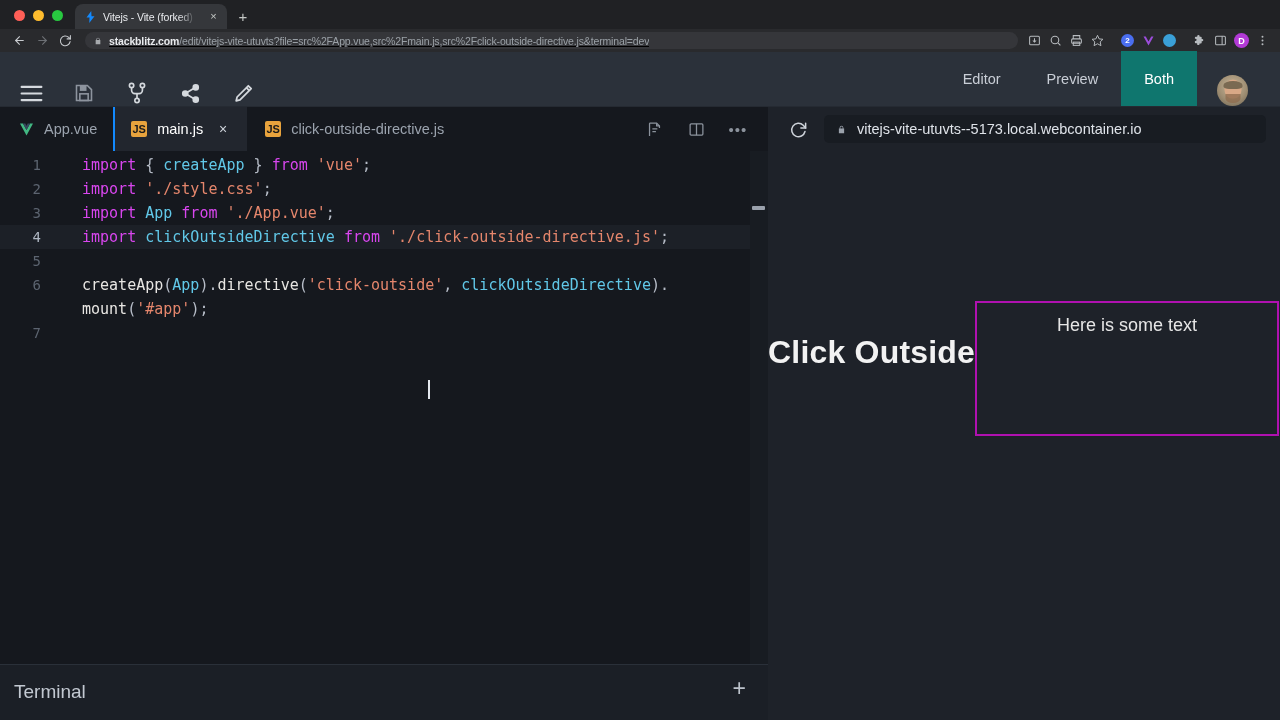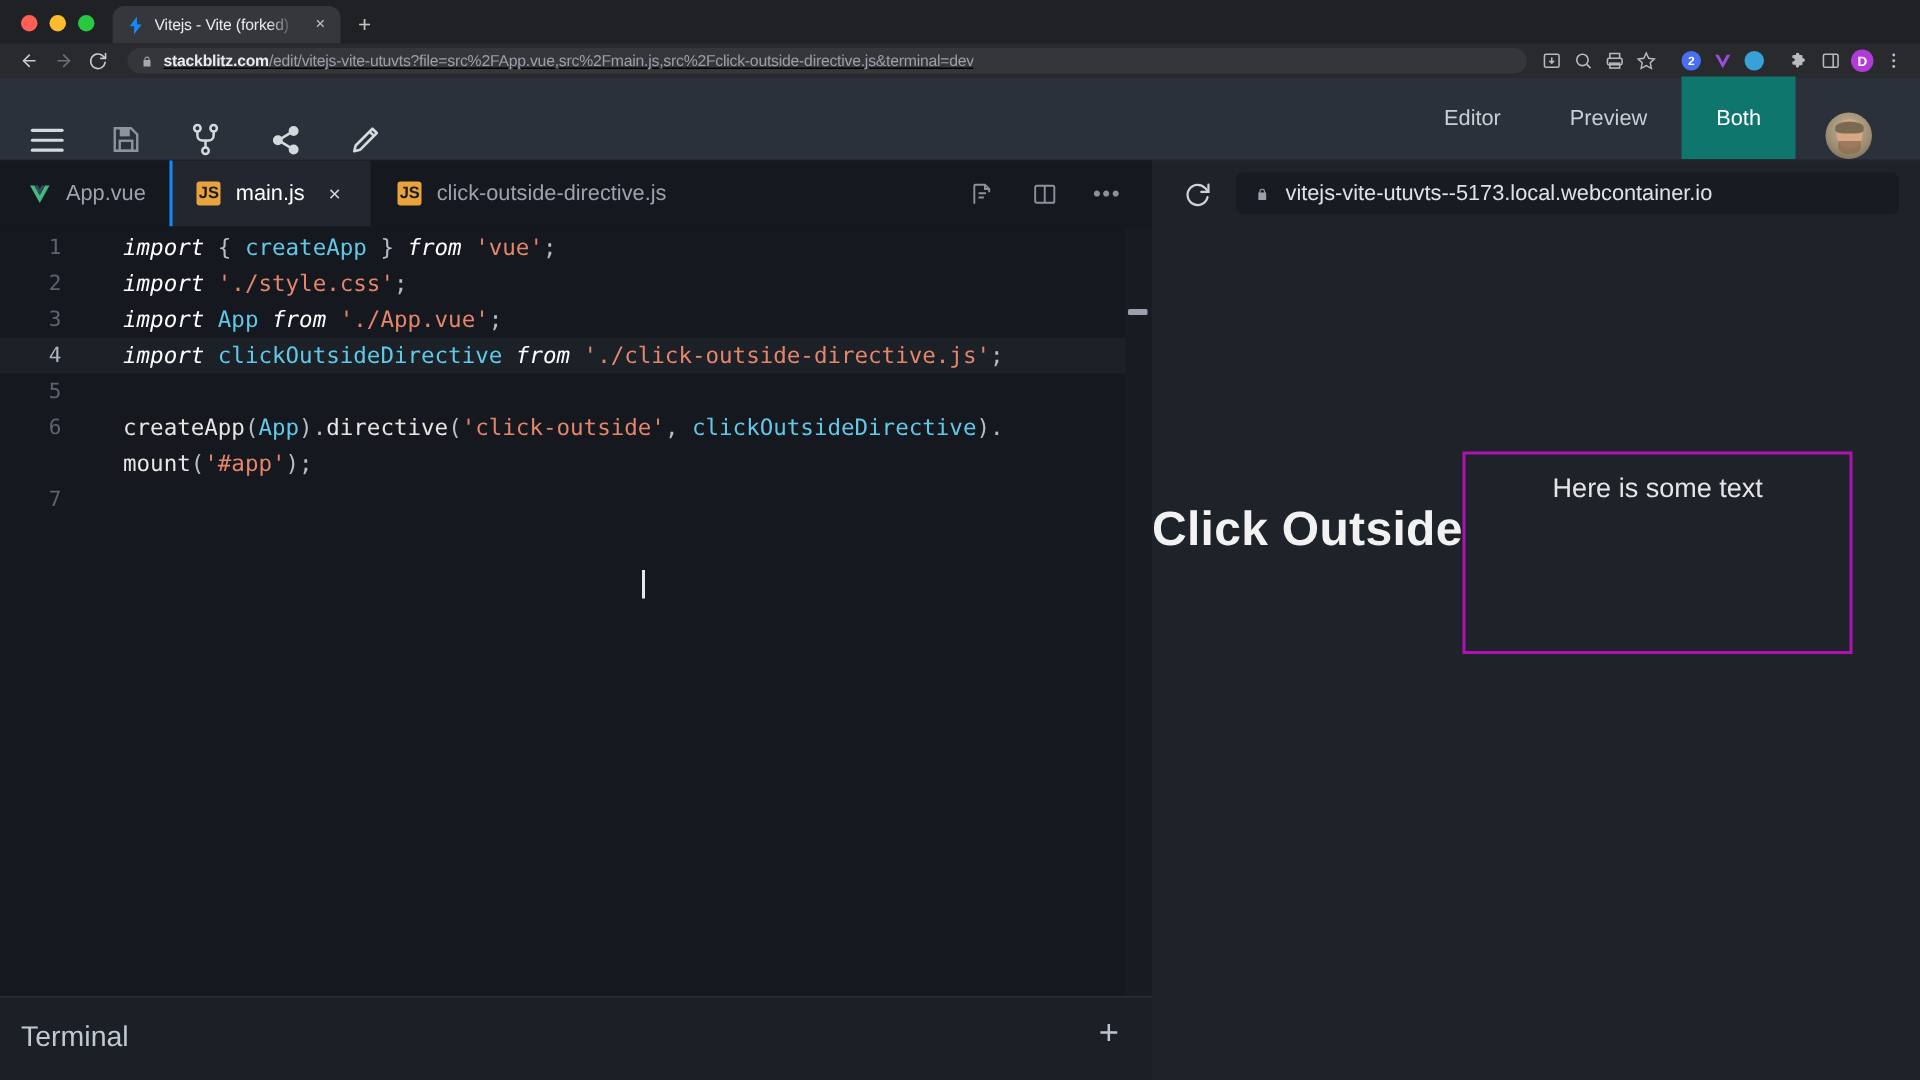--- a/index.html
+++ b/index.html
@@ -213,21 +213,21 @@
   .ln {
     width: 56px; flex: 0 0 56px; text-align: right;
     padding-right: 15px;
     color: #5c6470; font-size: 14px;
     font-family: "DejaVu Sans Mono", monospace;
   }
   .ln.cur { color: #aeb6c2; }
   .code-txt { white-space: pre; padding-left: 26px; color: #c8cdd6; }
   .code-wrap-cont { padding-left: 82px; white-space: pre; color: #c8cdd6; }
 
-  .tk-kw    { color: #ffffff; font-style: italic; }
+  .tk-kw    { color: #d946ef; }
   .tk-var   { color: #61c8e8; }
   .tk-str   { color: #e5866c; }
   .tk-punct { color: #b7bdc8; }
   .tk-fn    { color: #e8e6e3; }
 
   .caret {
     position: absolute;
     width: 2px; height: 19px;
     background: #e4e8ee;
     top: 229px; left: 428px;
@@ -292,21 +292,21 @@
     position: absolute; left: 0; right: 0;
     top: 150px;
     display: flex; flex-direction: row; align-items: center;
   }
   .pv-title {
     font-size: 32px; font-weight: 700; color: #f2f2f2;
     letter-spacing: 0.2px;
     margin-bottom: 33px;
   }
   .pv-box {
-    width: 260px; height: 135px;
+    width: 304px; height: 135px;
     border: 2px solid #b011b0;
     display: flex; justify-content: center;
     padding-top: 12px;
   }
   .pv-box-text { font-size: 18px; color: #e6e6e6; }
 </style>
 </head>
 <body>
 
 <div class="screen">

